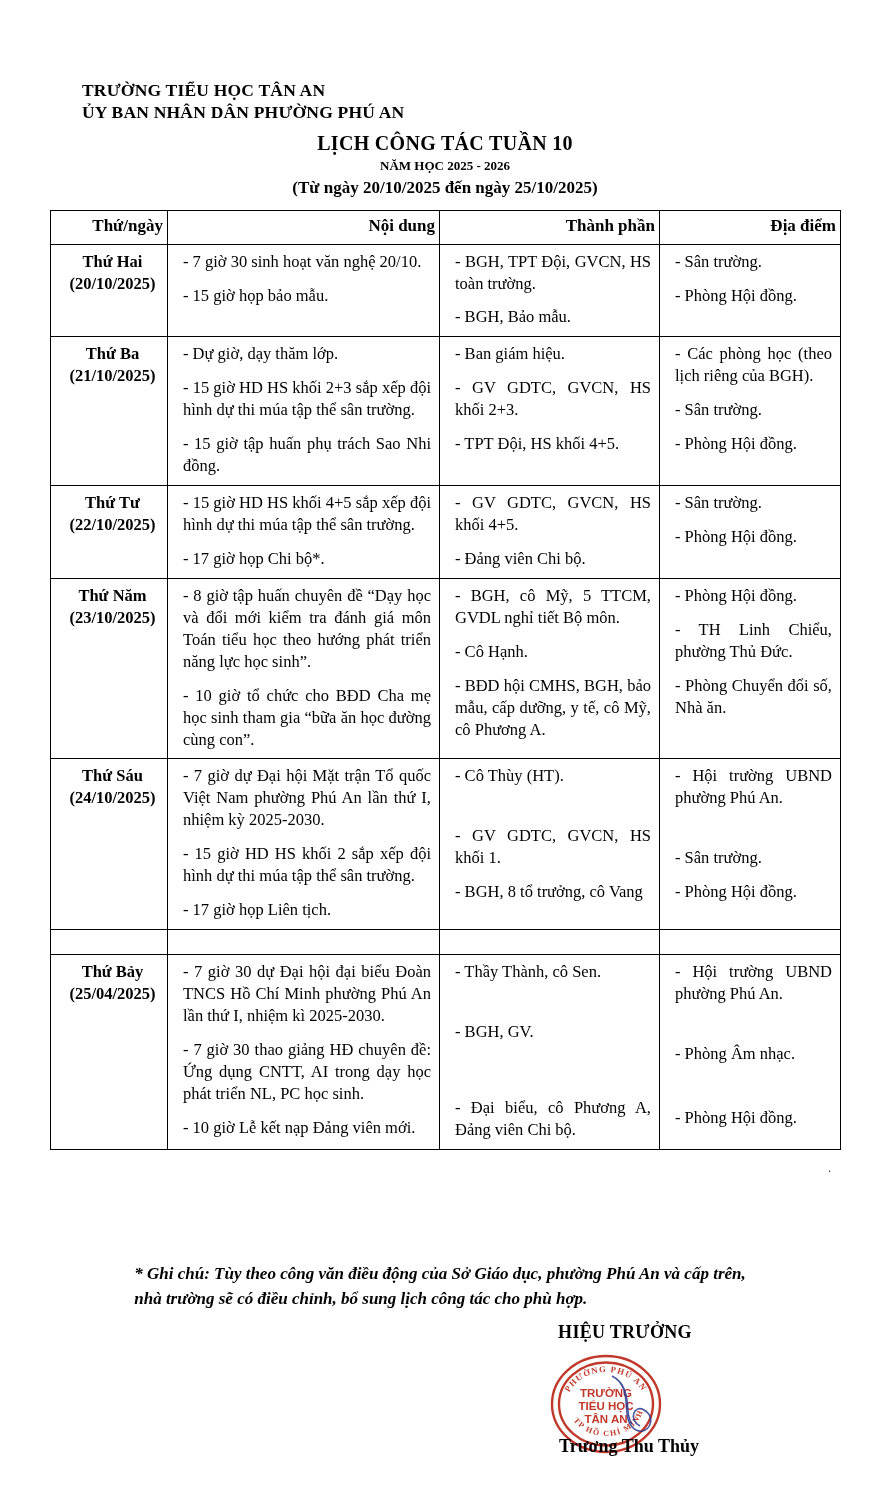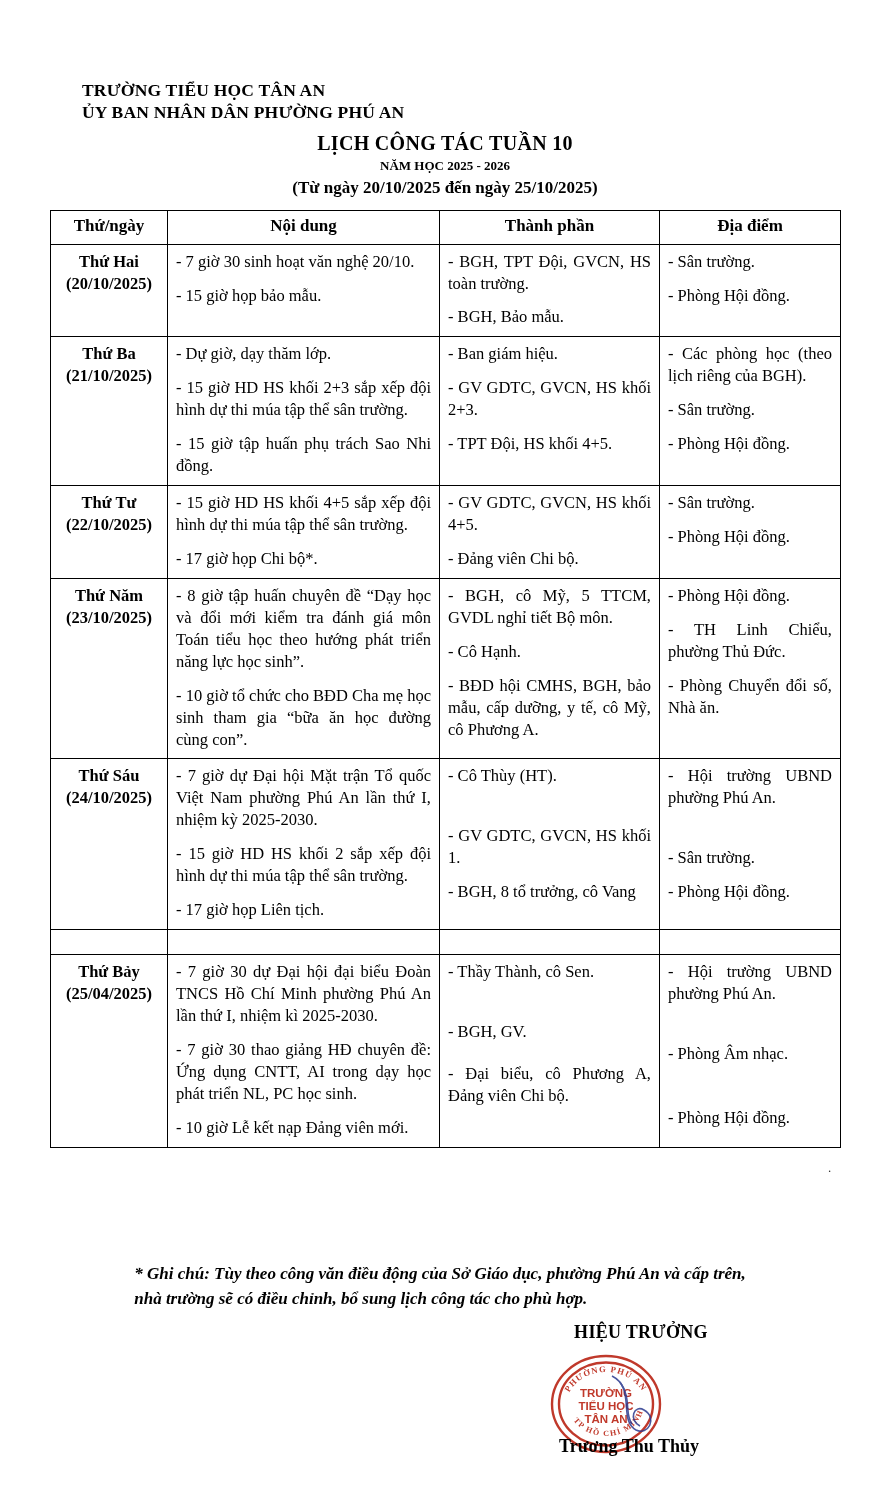--- a/index.html
+++ b/index.html
@@ -62,26 +62,26 @@
     position: absolute;
     left: 50px;
     top: 210px;
     width: 790px;
     border-collapse: collapse;
     table-layout: fixed;
   }
   table.schedule td, table.schedule th {
     border: 1.3px solid #000;
     vertical-align: top;
-    padding: 6px 8px 8px 8px;
+    padding: 6px 8px 8px 15px;
     font-size: 16.5px;
     line-height: 1.33;
   }
   table.schedule th {
-    text-align: center;
+    text-align: right;
     font-weight: bold;
     font-size: 17px;
     padding: 4px 4px 6px 4px;
     vertical-align: middle;
   }
   .col-day { width: 117px; }
   .col-content { width: 272px; }
   .col-people { width: 220px; }
   .col-place { width: 181px; }
 
@@ -120,21 +120,21 @@
     font-weight: bold;
     line-height: 1.45;
     text-align: center;
   }
   .note .inner {
     display: inline-block;
     text-align: left;
   }
   .sign-block {
     position: absolute;
-    right: 70px;
+    right: 86px;
     top: 1322px;
     width: 320px;
     text-align: center;
   }
   .sign-title {
     font-size: 18px;
     font-weight: bold;
     letter-spacing: 0.3px;
   }
   .sign-name {
@@ -312,21 +312,21 @@
           <div>(25/04/2025)</div>
         </td>
         <td>
           <div class="item">- 7 giờ 30 dự Đại hội đại biểu Đoàn TNCS Hồ Chí Minh phường Phú An lần thứ I, nhiệm kì 2025-2030.</div>
           <div class="item">- 7 giờ 30 thao giảng HĐ chuyên đề: Ứng dụng CNTT, AI trong dạy học phát triển NL, PC học sinh.</div>
           <div class="item">- 10 giờ Lễ kết nạp Đảng viên mới.</div>
         </td>
         <td>
           <div class="item">- Thầy Thành, cô Sen.</div>
           <div class="item" style="margin-top:38px;">- BGH, GV.</div>
-          <div class="item" style="margin-top:20px;">- Đại biểu, cô Phương A, Đảng viên Chi bộ.</div>
+          <div class="item" style="margin-top:54px;">- Đại biểu, cô Phương A, Đảng viên Chi bộ.</div>
         </td>
         <td>
           <div class="item">- Hội trường UBND phường Phú An.</div>
           <div class="item" style="margin-top:38px;">- Phòng Âm nhạc.</div>
           <div class="item" style="margin-top:42px;">- Phòng Hội đồng.</div>
         </td>
       </tr>
     </tbody>
   </table>
 

